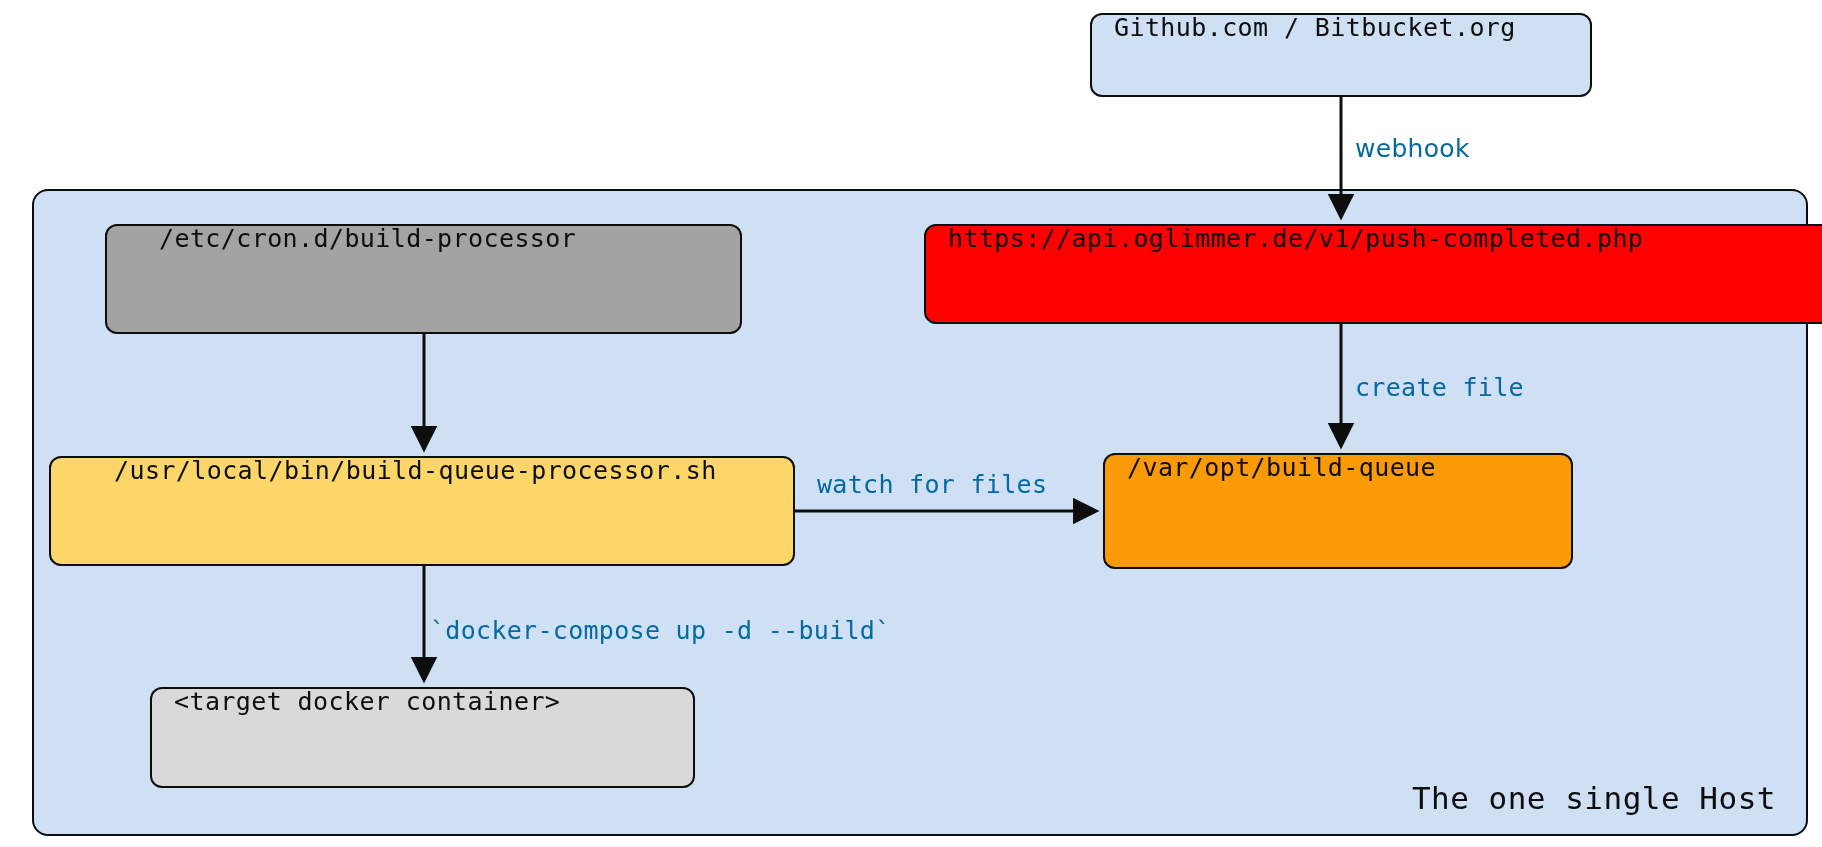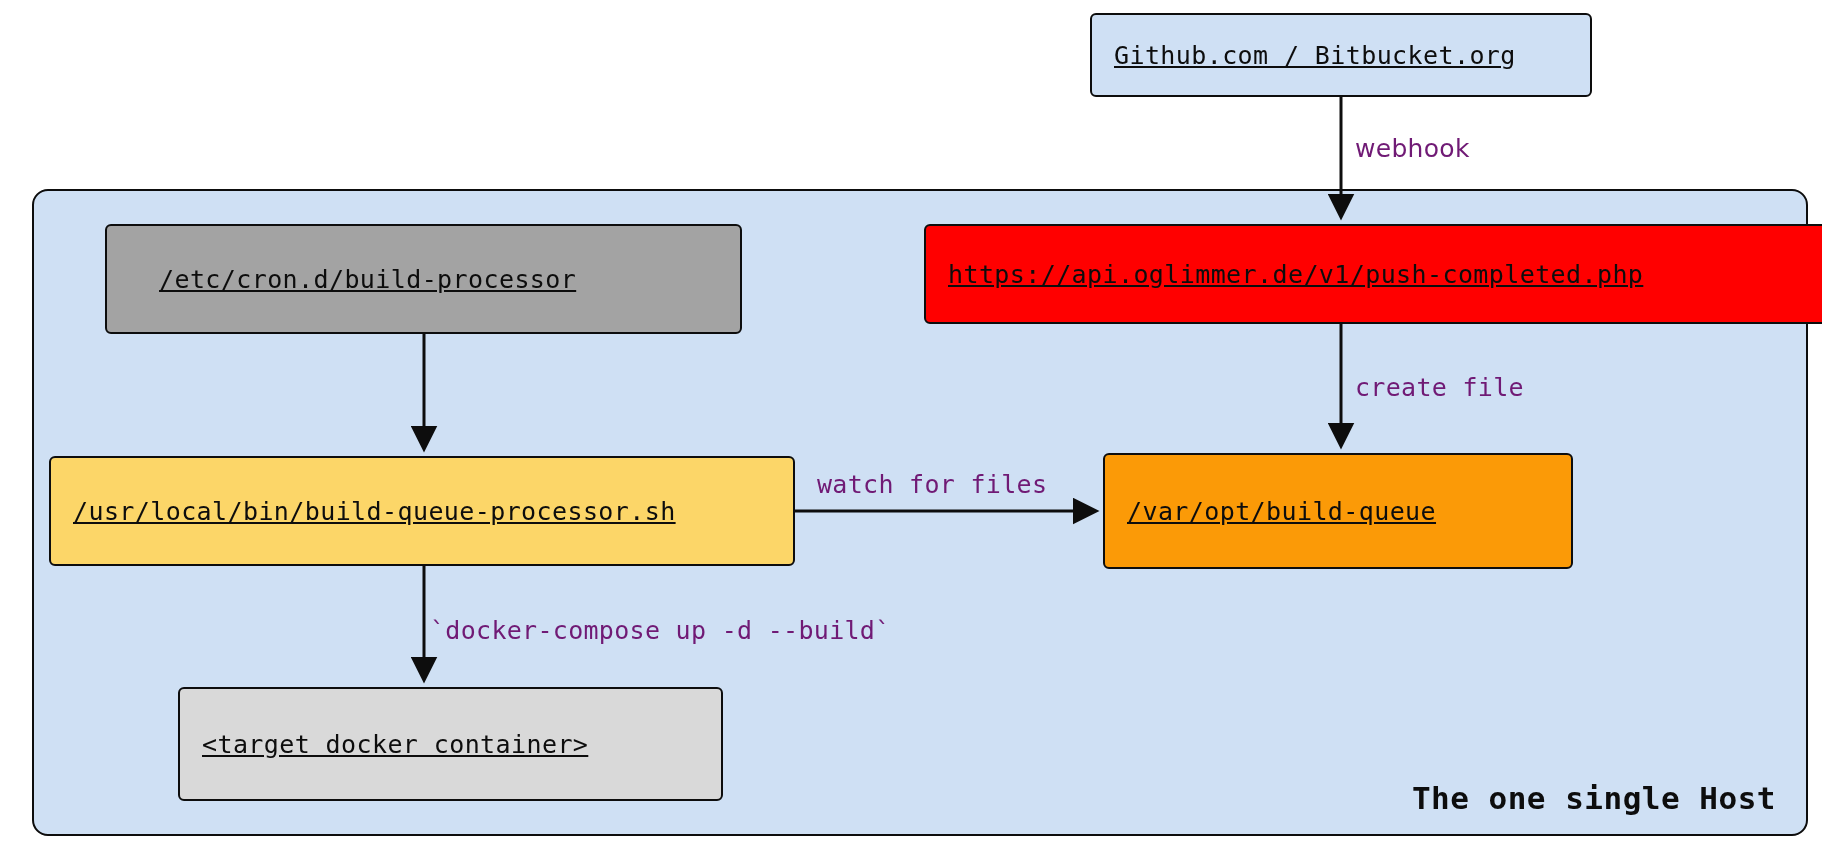--- a/index.html
+++ b/index.html
@@ -15,27 +15,25 @@
     width: 1822px;
     height: 847px;
     background: #ffffff;
     overflow: hidden;
   }
   
   .node {
     position: absolute;
     box-sizing: border-box;
     border: 2px solid #0d0d0d;
-    border-radius: 6px;
+    border-radius: 12px;
     display: flex;
-    align-items: center;
     font-family: "DejaVu Sans Mono", monospace;
     color: #0d0d0d;
     white-space: nowrap;
-    text-decoration: underline;
   }
   .node .node-label {
     padding: 0 22px;
     font-size: 25px;
     letter-spacing: 0.4px;
     line-height: 1;
   }
   
   #host-container {
     position: absolute;
@@ -47,21 +45,21 @@
     background: #cfe0f4;
     border: 2px solid #0d0d0d;
     border-radius: 16px;
   }
   #host-title {
     position: absolute;
     right: 30px;
     bottom: 18px;
     font-family: "DejaVu Sans Mono", monospace;
     font-size: 31px;
-    font-weight: bold;
+    font-weight: normal;
     color: #0d0d0d;
     letter-spacing: 0.5px;
     white-space: nowrap;
     text-align: center;
   }
   
   #node-scm {
     left: 1090px;  top: 13px;
     width: 502px; height: 84px;
     background: #cfe0f4;
@@ -74,51 +72,51 @@
   }
   #node-webhook-endpoint {
     left: 924px;  top: 224px;
     width: 928px; height: 100px;
     background: #ff0000;
   }
   #node-queue-processor {
     left: 49px;  top: 456px;
     width: 746px; height: 110px;
     background: #fcd668;
+    padding-left: 41px;
   }
   #node-build-queue {
     left: 1103px;  top: 453px;
     width: 470px; height: 116px;
     background: #fb9a07;
   }
   #node-docker-container {
     left: 150px;  top: 687px;
-    width: 545px; height: 114px;
+    width: 545px; height: 101px;
     background: #d9d9d9;
-    margin-left: 28px;
   }
   
   .edge-svg {
     position: absolute;
     left: 0; top: 0;
     width: 1822px;
     height: 847px;
     overflow: visible;
     pointer-events: none;
   }
   .edge-line {
     stroke: #0d0d0d;
     stroke-width: 3;
     fill: none;
   }
   .edge-label {
     position: absolute;
     font-family: "DejaVu Sans Mono", monospace;
     font-size: 25px;
-    color: #701a75;
+    color: #0369a1;
     white-space: nowrap;
     letter-spacing: 0.3px;
     line-height: 1;
     text-align: center;
   }
   .edge-label.sans {
     font-family: "DejaVu Sans", sans-serif;
     font-size: 25px;
   }
   #label-webhook   { left: 1355px; top: 136px; }

